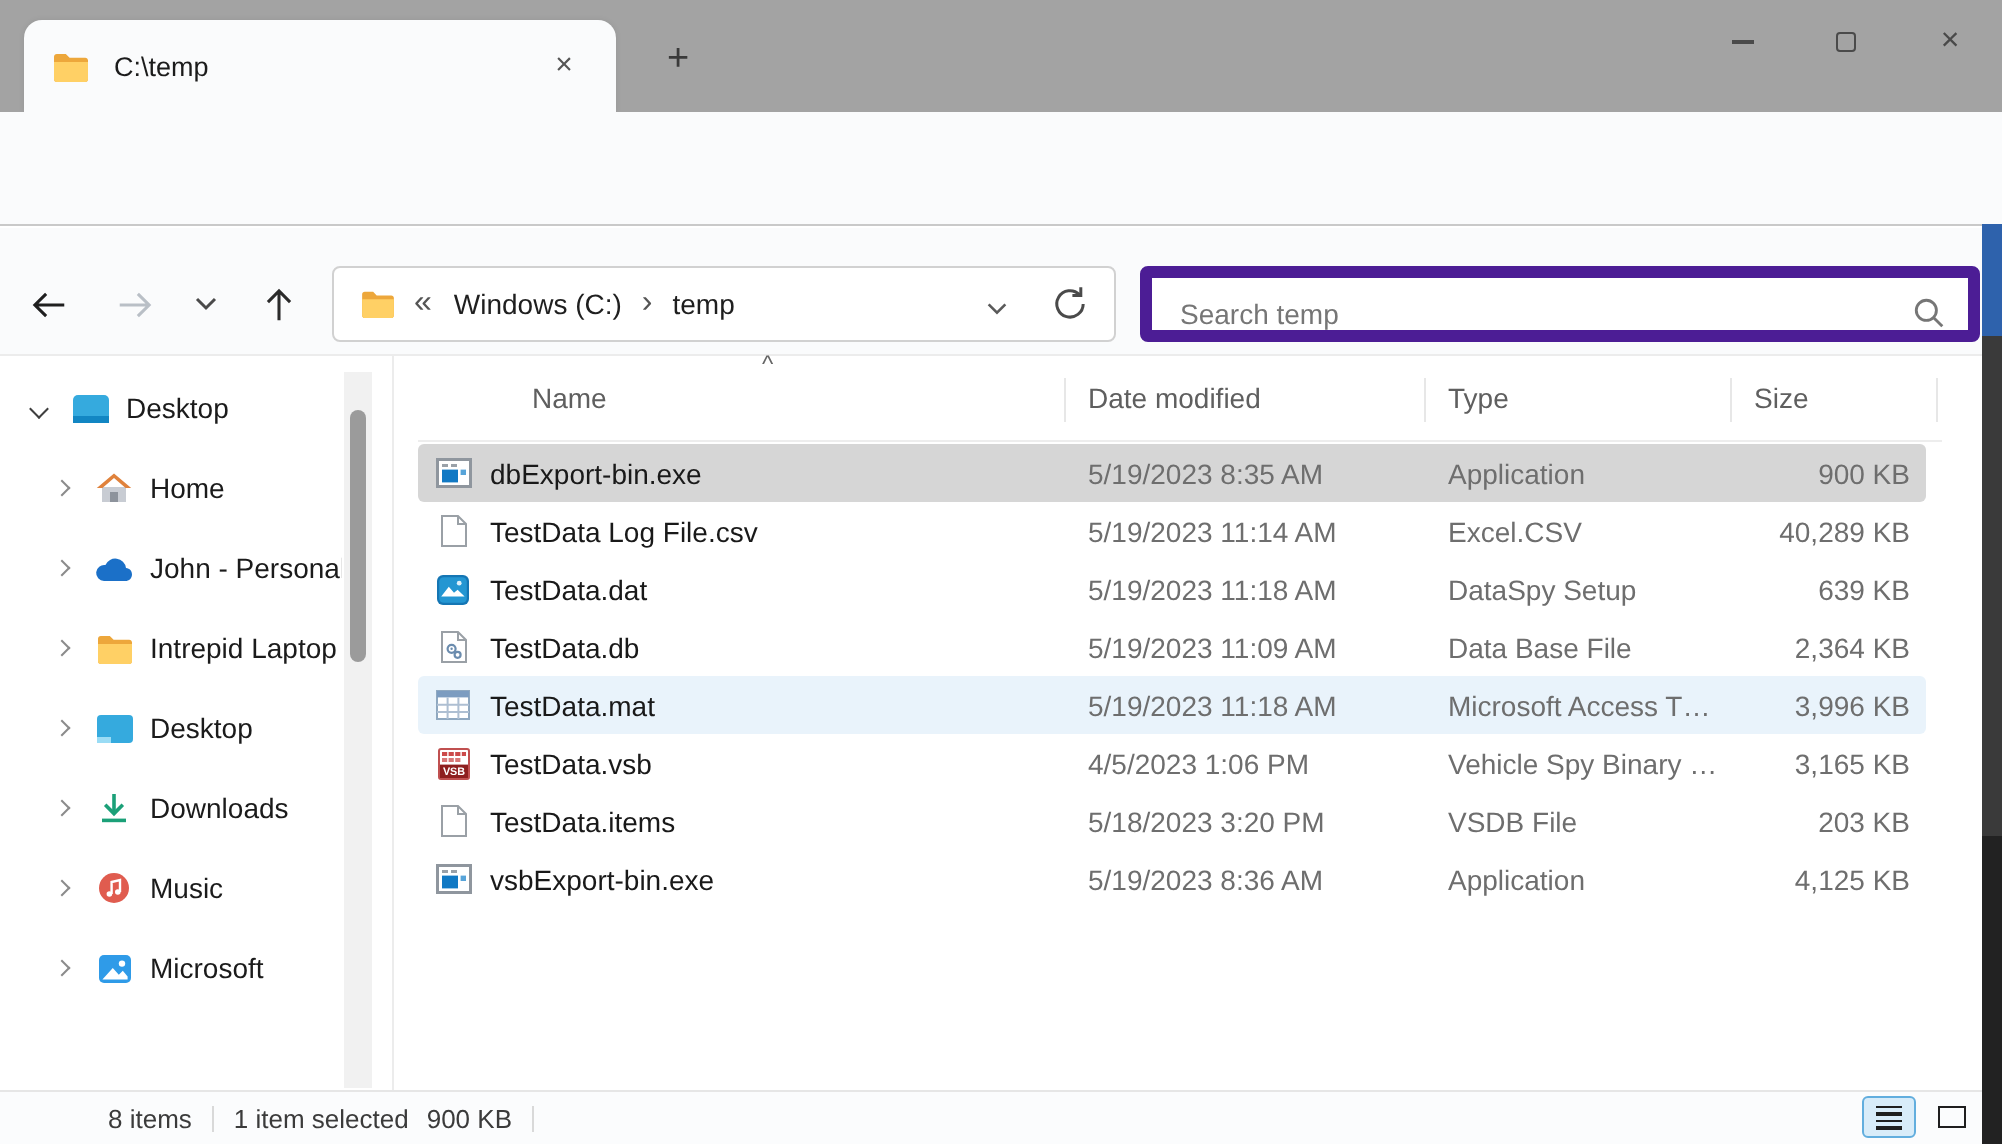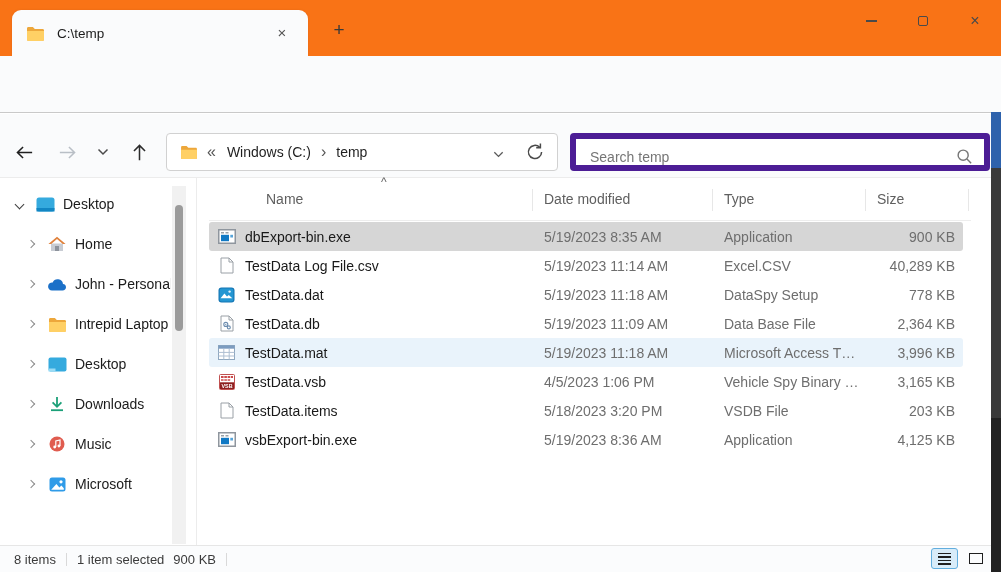--- a/index.html
+++ b/index.html
@@ -1,21 +1,21 @@
 <!DOCTYPE html>
 <html><head>
 <meta charset="utf-8">
 <style>
   * { margin:0; padding:0; box-sizing:border-box; }
   html,body { width:1001px; height:572px; }
   body { font-family:"Liberation Sans","DejaVu Sans",sans-serif; background:#fff; overflow:hidden; }
   .window { position:relative; width:1001px; height:572px; background:#fff; overflow:hidden; }
 
   
-  .titlebar { position:absolute; left:0; top:0; width:1001px; height:56px; background:#f97316; }
+  .titlebar { position:absolute; left:0; top:0; width:1001px; height:56px; background:#a3a3a3; }
   .tab { position:absolute; left:12px; top:10px; width:296px; height:46px; background:#fafbfc;
          border-radius:9px 9px 0 0; display:flex; align-items:center; box-shadow:0 0 3px rgba(0,0,0,.08); }
   .tab .tab-folder { margin-left:14px; display:flex; }
   .tab .tab-title { margin-left:12px; font-size:13.5px; color:#1b1b1b; }
   .tab .tab-close { position:absolute; right:14px; top:11px; width:24px; height:24px; text-align:center;
                     line-height:23px; font-size:15px; color:#555; border-radius:4px; }
   .newtab { position:absolute; left:326px; top:18px; width:26px; height:26px; text-align:center;
             line-height:24px; font-size:19px; color:#3a3a3a; }
   .wincontrols { position:absolute; right:0; top:0; height:42px; display:flex; }
   .wc { width:52px; height:42px; display:flex; align-items:center; justify-content:center; }
@@ -77,21 +77,21 @@
   .frow { display:grid; grid-template-columns:335px 180px 141px 98px; align-items:center; height:29px; border-radius:3px; }
   .frow.selected { background:#d6d6d6; }
   .frow.hover { background:#e9f3fb; }
   .cell-name { display:flex; align-items:center; gap:9px; padding-left:8px; font-size:14px; color:#191919; white-space:nowrap; overflow:hidden; }
   .cell-name .ficon { width:19px; display:flex; justify-content:center; flex-shrink:0; }
   .cell-date,.cell-type { font-size:14px; color:#6e6e6e; white-space:nowrap; overflow:hidden; }
   .cell-size { font-size:14px; color:#6e6e6e; text-align:right; padding-right:8px; white-space:nowrap; }
 
   
   .statusbar { position:absolute; left:0; top:545px; width:1001px; height:27px; background:#fbfcfd;
-               border-top:1px solid #e6e6e6; display:flex; align-items:center; }
+               border-top:1px solid #e6e6e6; display:flex; align-items:center;padding-left:40px; }
   .statusbar .st { font-size:13px; color:#3b3b3b; }
   .st-sep { width:1px; height:13px; background:#d9d9d9; margin:0 10px; }
   .view-toggles { position:absolute; right:12px; top:2px; display:flex; gap:4px; }
   .vbtn { width:27px; height:21px; display:flex; align-items:center; justify-content:center; border-radius:3px; border:1px solid transparent; }
   .vbtn.active { background:#d8ecf9; border-color:#62aede; }
   .lines-glyph { display:flex; flex-direction:column; gap:2px; }
   .lines-glyph span { width:13px; height:1.5px; background:#1f1f1f; display:block; }
   .rect-glyph { width:14px; height:11px; border:1.5px solid #1f1f1f; display:block; }
 
   
@@ -455,21 +455,21 @@
                 <rect x="0.5" y="0.5" width="16" height="15" rx="3" fill="#1576b4"></rect>
                 <rect x="1.6" y="1.6" width="13.8" height="12.8" rx="2.2" fill="#2496d2"></rect>
                 <path d="M2.6 11.2 6.4 6.4 9 9.4l1.8-1.5 3.5 3.3z" fill="#fff"></path>
                 <circle cx="11.6" cy="4.6" r="1.2" fill="#dff0fa"></circle>
               </svg>
             </span>
             <span>TestData.dat</span>
           </span>
         <span class="cell-date">5/19/2023 11:18 AM</span>
         <span class="cell-type">DataSpy Setup</span>
-        <span class="cell-size">778 KB</span>
+        <span class="cell-size">639 KB</span>
       </div>
 
       <div class="frow">
         <span class="cell-name">
             <span class="ficon">
               <svg width="14" height="17" viewBox="0 0 14 17">
                 <path d="M1 1h8l4 4v11H1z" fill="#fff" stroke="#9aa0a6"></path>
                 <path d="M9 1v4h4" fill="none" stroke="#9aa0a6"></path>
                 <circle cx="5.8" cy="9.4" r="2" fill="none" stroke="#6b8cae" stroke-width="1.1"></circle>
                 <circle cx="8.8" cy="12.4" r="1.5" fill="none" stroke="#6b8cae" stroke-width="1.1"></circle>

